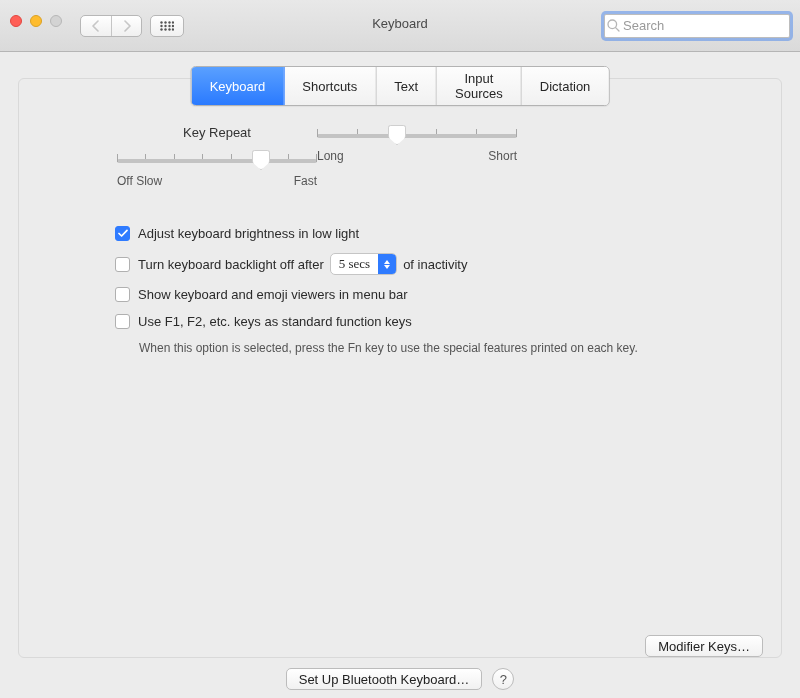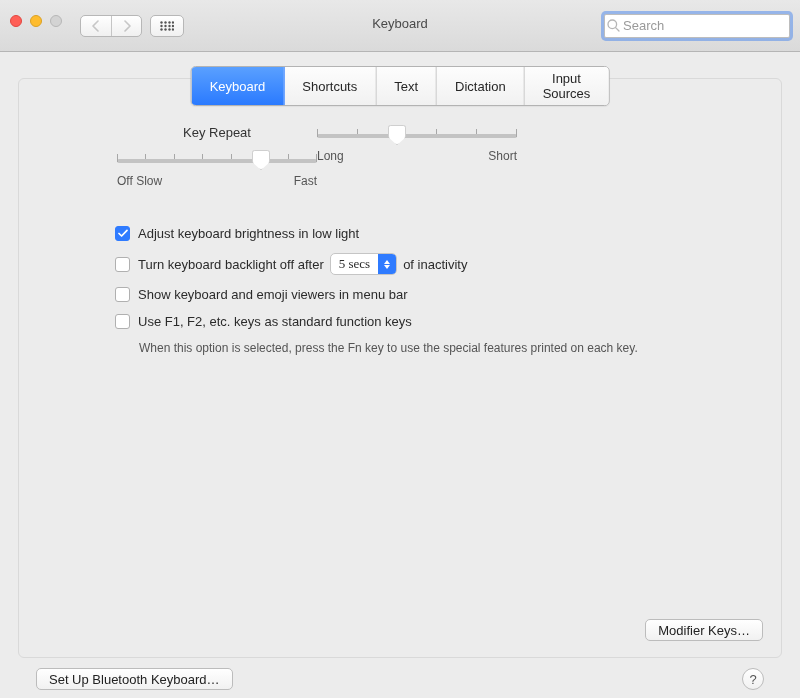--- a/index.html
+++ b/index.html
@@ -119,30 +119,30 @@
   }
   .sel .sel-label { padding:0 8px; font-size:13px;font-family:Liberation Serif, serif;}
   .sel .sel-arrows { width:18px; height:100%; background:#2f7bff; border-radius:0 4px 4px 0; display:flex; flex-direction:column; align-items:center; justify-content:center; gap:1px;}
   .sel .sel-arrows span { width:0;height:0;border-left:3px solid transparent;border-right:3px solid transparent;}
   .sel .sel-arrows .up { border-bottom:4px solid #fff;}
   .sel .sel-arrows .down { border-top:4px solid #fff;}
 
   .hint { font-size:12px; color:#555; margin-left:24px; margin-top:2px;}
 
   .modifier-btn {
-    position:absolute; right:18px; bottom:16px;
+    position:absolute; right:18px; bottom:0;
   }
   .push-btn {
     height:22px; padding:0 12px; font-size:13px;
     background:linear-gradient(#ffffff,#f1f1f1);
     border:1px solid #bcbcbc; border-radius:5px; cursor:pointer; color:#222;
   }
 
   .bottom-row {
-    display:flex; align-items:center; gap:10px; justify-content:space-between;
+    display:flex; align-items:center; gap:10px; justify-content:center;
     padding: 10px 18px 0;
   }
   .help-btn {
     width:22px; height:22px; border-radius:11px; border:1px solid #bcbcbc;
     background:linear-gradient(#ffffff,#f1f1f1);
     display:flex; align-items:center; justify-content:center; cursor:pointer; font-size:13px; color:#555;
   }
 </style>
 </head>
 <body>
@@ -197,22 +197,22 @@
   </div>
 </div>
 
 <div class="panel-area">
   <div class="panel">
 
     <div class="tabs">
       <button class="tab active">Keyboard</button>
       <button class="tab">Shortcuts</button>
       <button class="tab">Text</button>
+      <button class="tab">Input Sources</button>
       <button class="tab">Dictation</button>
-      <button class="tab">Input Sources</button>
     </div>
 
     <div class="content">
 
       <div class="sliders">
 
         <div class="slider-block">
           <div class="slider-title">Key Repeat</div>
           <div class="slider-track">
             <div class="track-line"></div>

